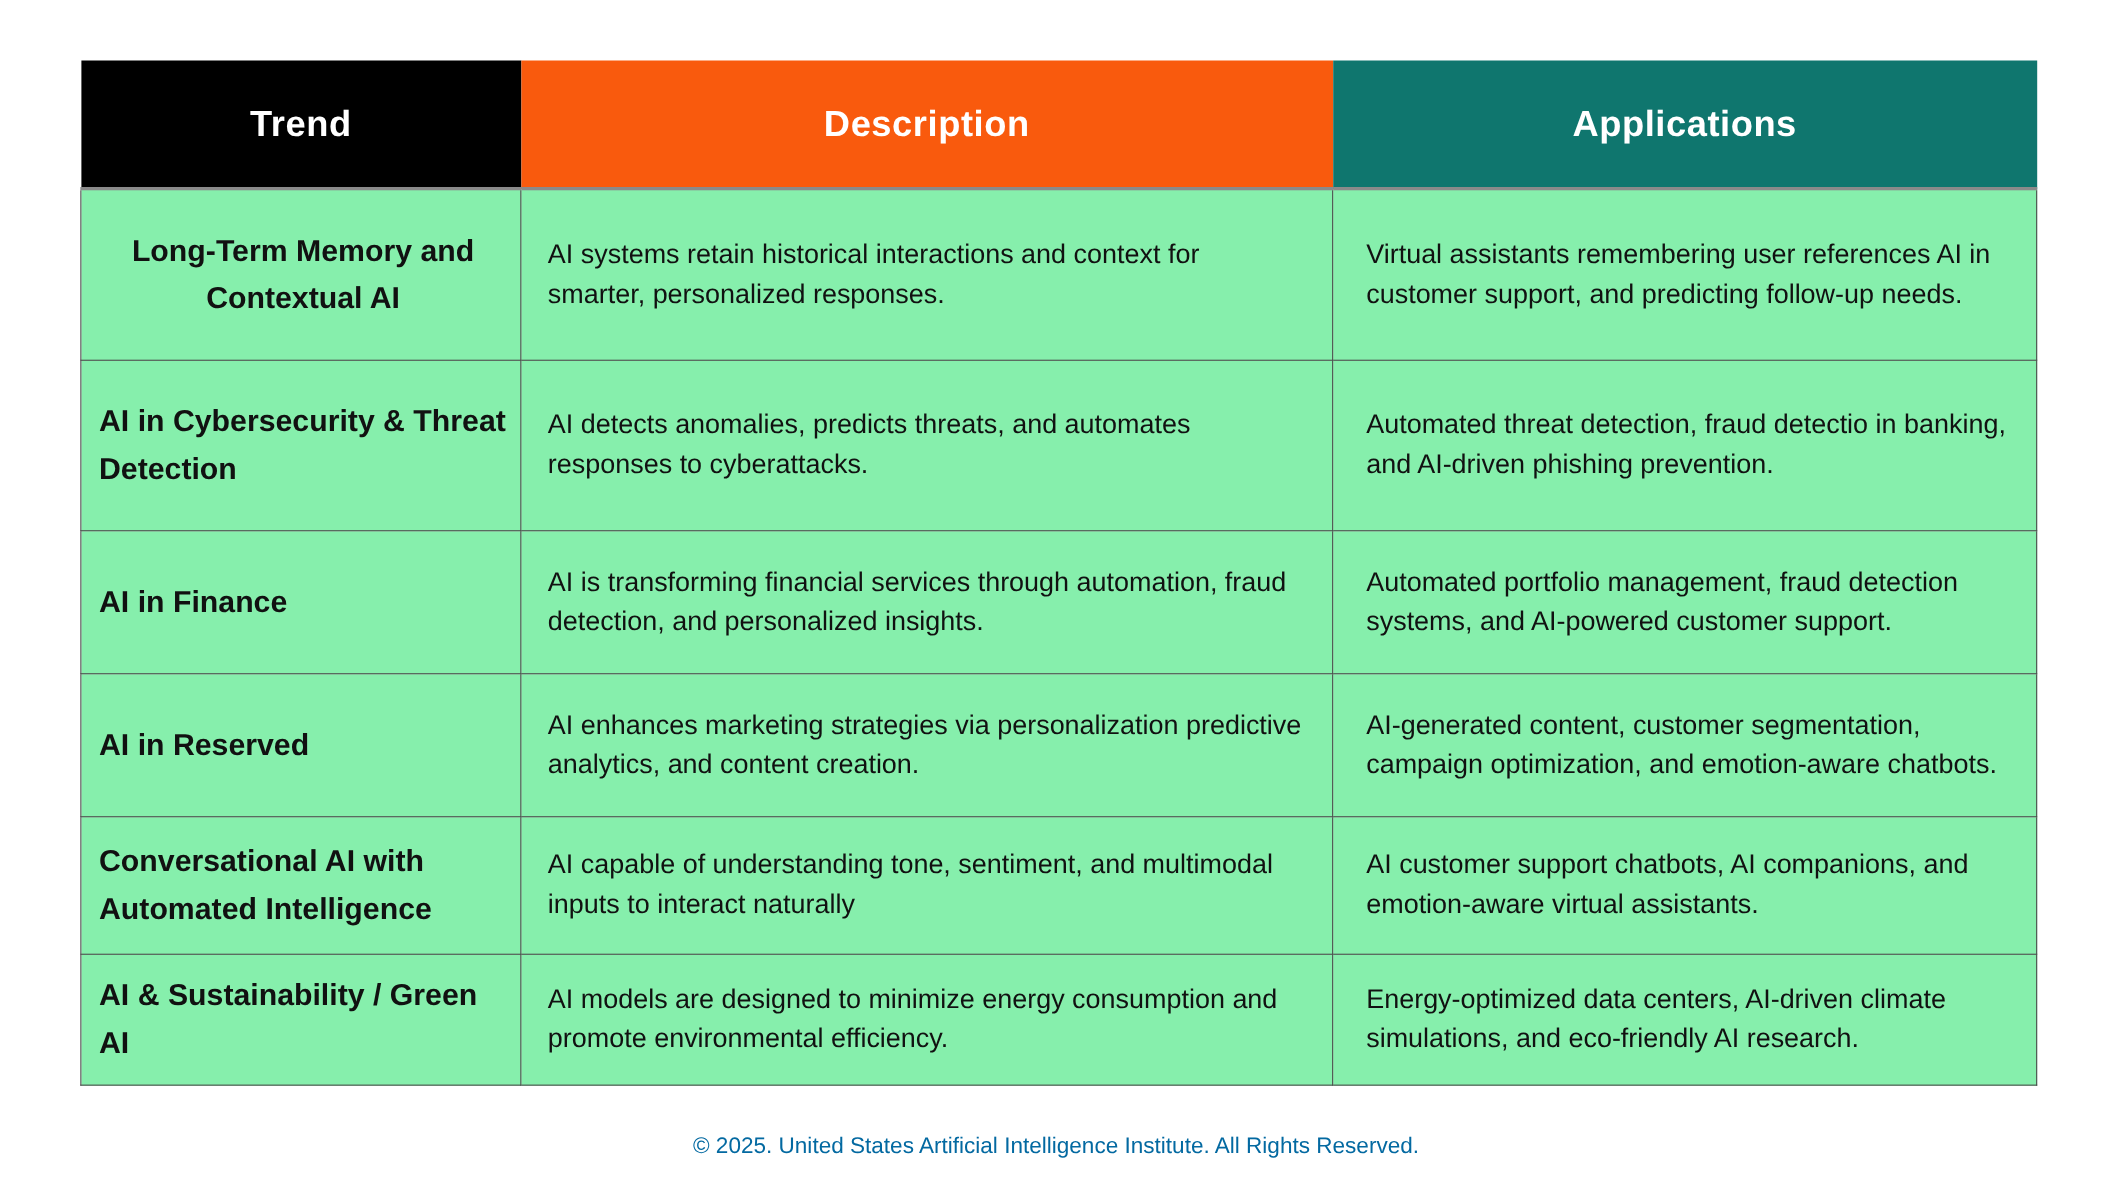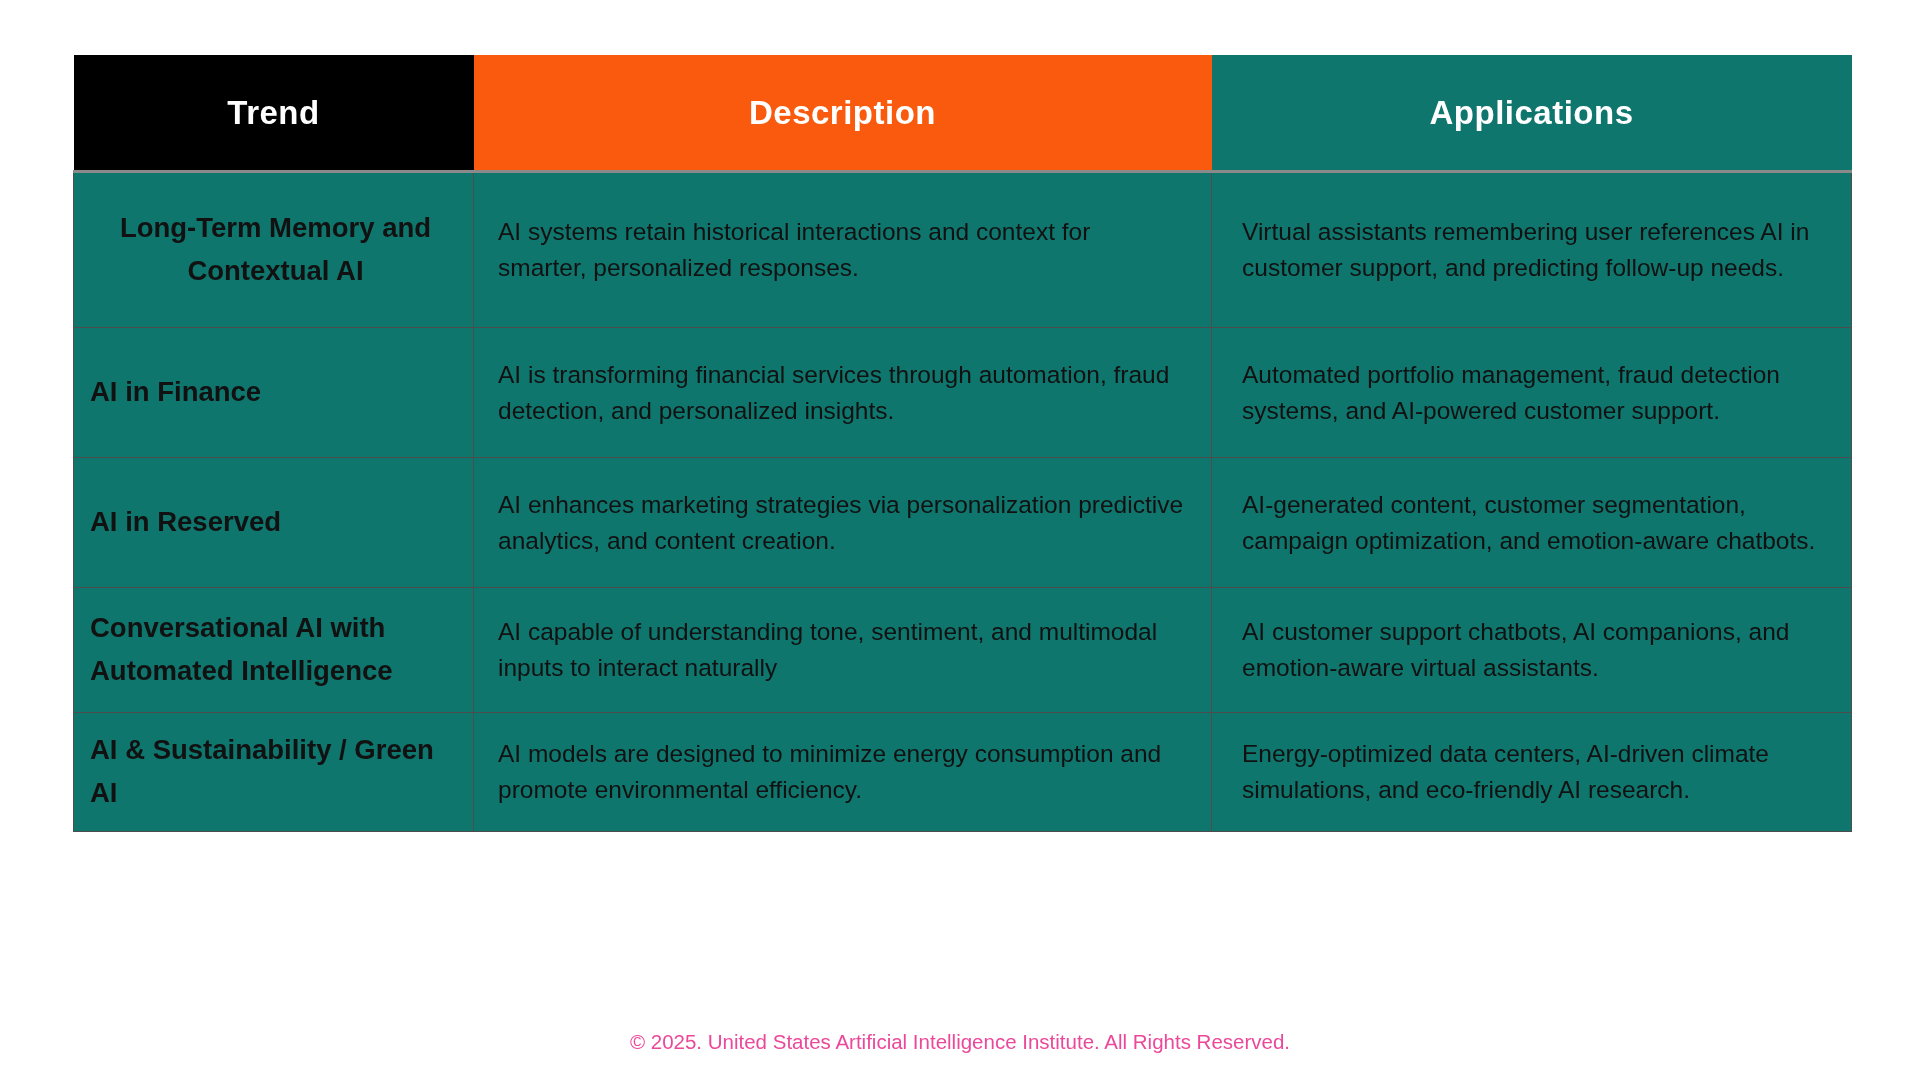--- a/index.html
+++ b/index.html
@@ -37,21 +37,21 @@
     color: #ffffff;
     text-align: center;
     vertical-align: middle;
     border: none;
     border-bottom: 3px solid #8a8a8a;
     letter-spacing: 0.5px;
     margin-left: 19px;
   }
   .trend-table td {
     border: 1px solid #4d4d4d;
-    background: #0f766e;
+    background: #86efac;
     vertical-align: middle;
     font-size: 24.5px;
     line-height: 1.45;
     padding: 8px 26px 8px 24px;
   }
   .trend-table td.trend-cell {
     font-weight: bold;
     font-size: 27.5px;
     line-height: 1.55;
     padding-left: 16px;
@@ -68,21 +68,21 @@
   .r6 td { height: 108px; }
   .r7 td { height: 102px; }
 
   .footer {
     position: absolute;
     left: 0;
     top: 1030px;
     width: 1920px;
     text-align: center;
     font-size: 20.5px;
-    color: #ec4899;
+    color: #0369a1;
   }
 </style>
 </head>
 <body>
 
 <div class="canvas">
 
   <table class="trend-table">
     <colgroup>
       <col class="c-trend">
@@ -94,20 +94,25 @@
         <th style="background-color: rgb(0, 0, 0);">Trend</th>
         <th style="background-color: rgb(249, 90, 13);">Description</th>
         <th style="background-color: #0f766e;">Applications</th>
       </tr>
     </thead>
     <tbody>
       <tr class="r1">
         <td class="trend-cell center">Long-Term Memory and Contextual AI</td>
         <td class="desc-cell">AI systems retain historical interactions and context for smarter, personalized responses.</td>
         <td class="apps-cell">Virtual assistants remembering user references AI in customer support, and predicting follow-up needs.</td>
+      </tr>
+      <tr class="r2">
+        <td class="trend-cell">AI in Cybersecurity &amp; Threat Detection</td>
+        <td class="desc-cell">AI detects anomalies, predicts threats, and automates responses to cyberattacks.</td>
+        <td class="apps-cell">Automated threat detection, fraud detectio in banking, and AI-driven phishing prevention.</td>
       </tr>
       <tr class="r3">
         <td class="trend-cell">AI in Finance</td>
         <td class="desc-cell">AI is transforming financial services through automation, fraud detection, and personalized insights.</td>
         <td class="apps-cell">Automated portfolio management, fraud detection systems, and AI-powered customer support.</td>
       </tr>
       <tr class="r4">
         <td class="trend-cell">AI in Reserved</td>
         <td class="desc-cell">AI enhances marketing strategies via personalization predictive analytics, and content creation.</td>
         <td class="apps-cell">AI-generated content, customer segmentation, campaign optimization, and emotion-aware chatbots.</td>

